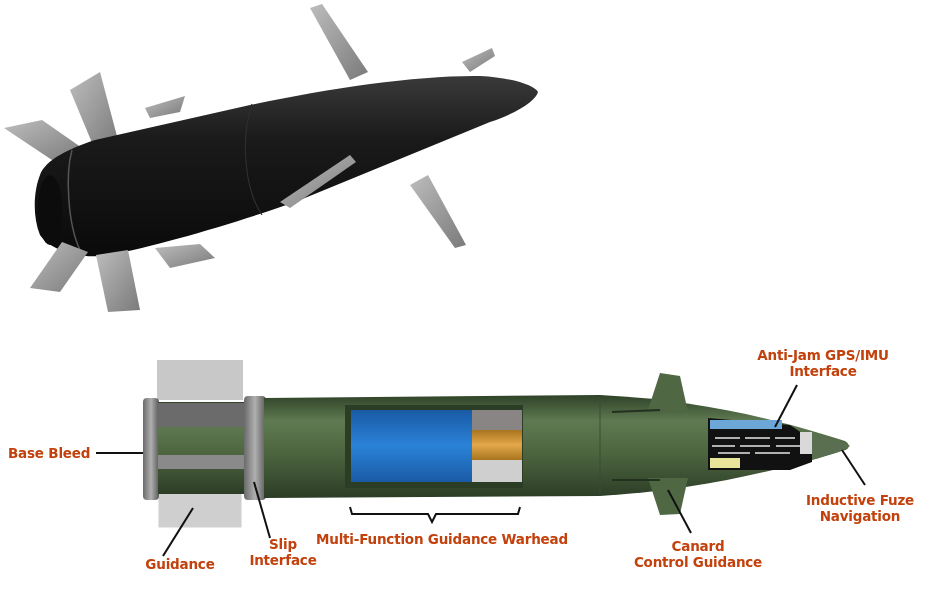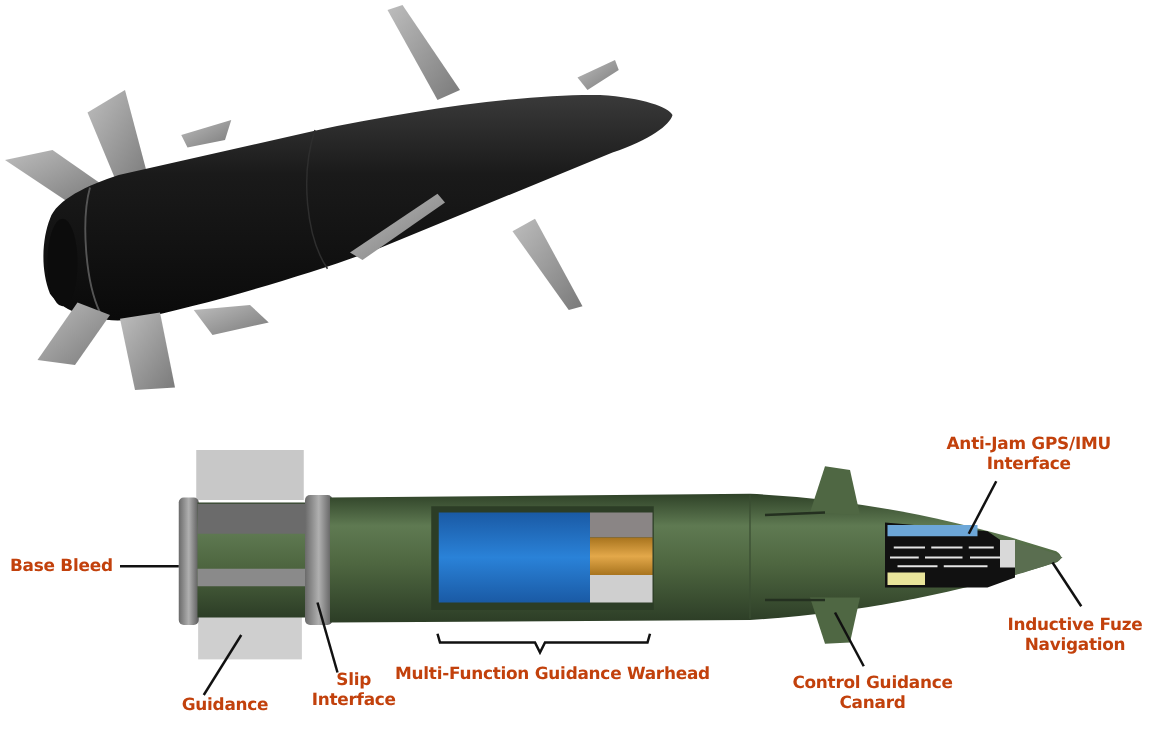--- a/index.html
+++ b/index.html
@@ -128,22 +128,22 @@
 </div>
 
 <div class="label" style="left:238px; top:536px; width:90px;">
   <div>Slip</div>
   <div>Interface</div>
 </div>
 
 <div class="label" style="left:316px; top:531px;">Multi-Function Guidance Warhead</div>
 
 <div class="label" style="left:628px; top:538px; width:140px;">
+  <div>Canard</div>
   <div>Control Guidance</div>
-  <div>Canard</div>
 </div>
 
 <div class="label" style="left:748px; top:347px; width:150px;">
   <div>Anti-Jam GPS/IMU</div>
   <div>Interface</div>
 </div>
 
 <div class="label" style="left:804px; top:492px; width:112px;">
   <div>Inductive Fuze</div>
   <div>Navigation</div>

